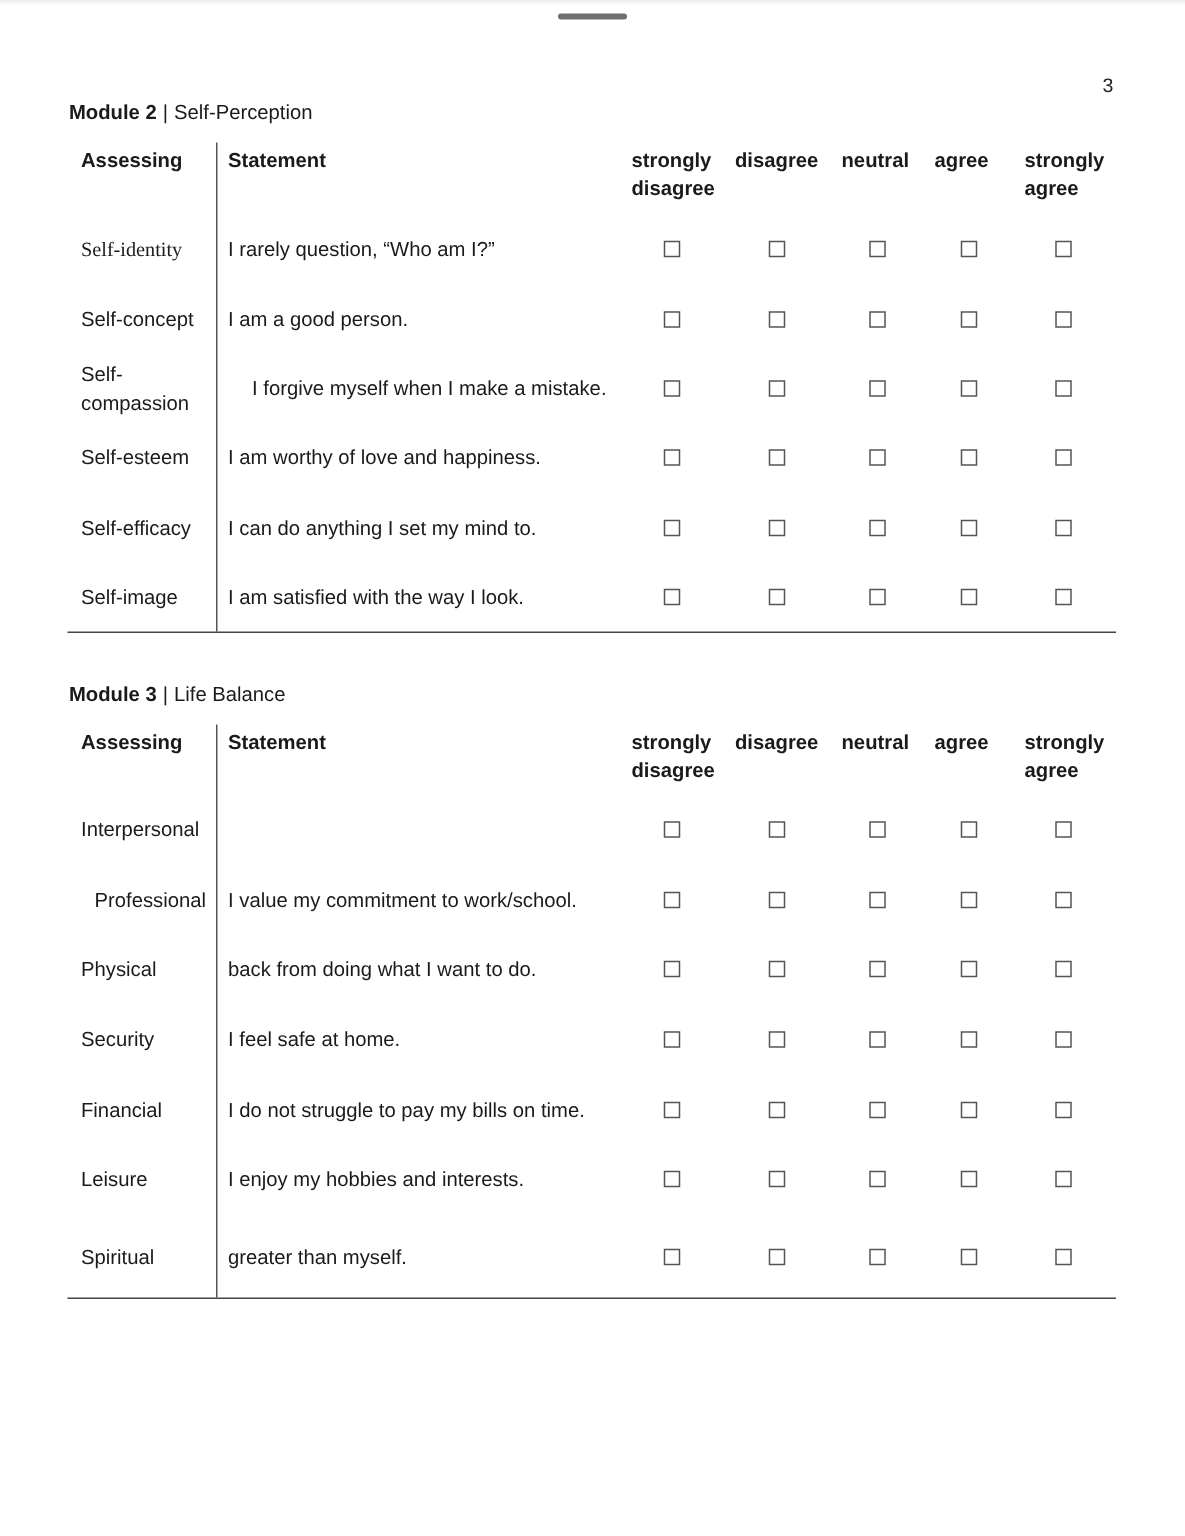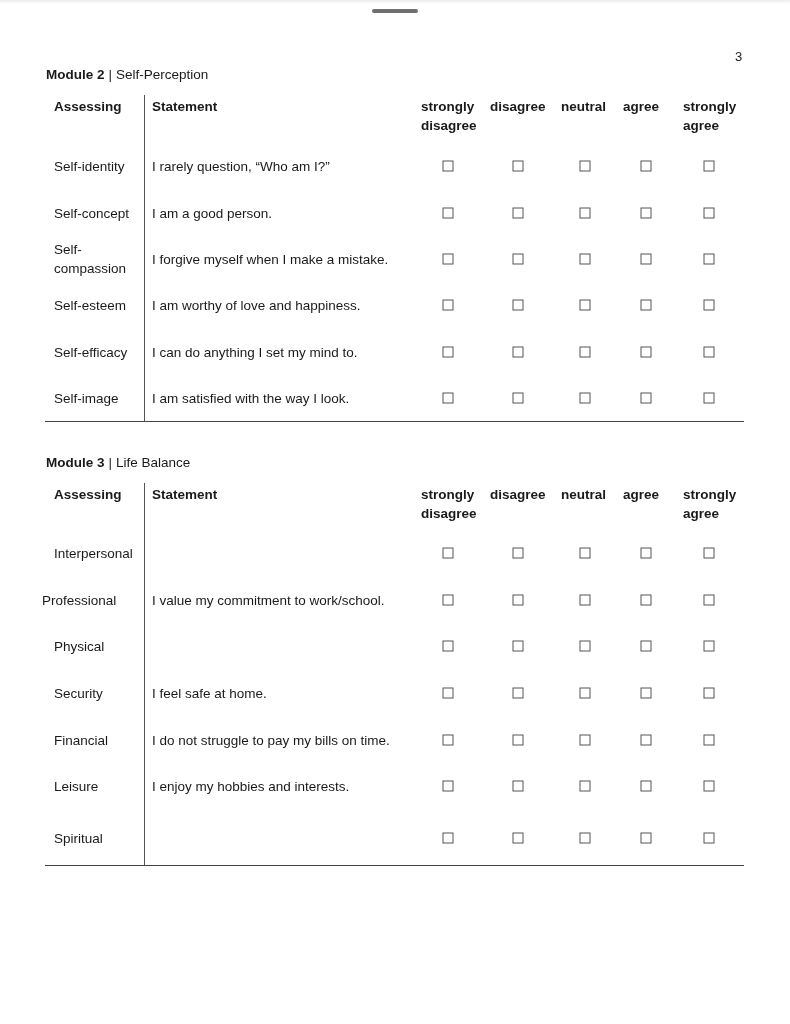--- a/index.html
+++ b/index.html
@@ -49,21 +49,21 @@
       <div class="hdr" style="left: 623px; top: 97px;">
         <div>agree</div>
       </div>
       <div class="hdr" style="left: 683px; top: 97px;">
         <div>strongly</div>
         <div>agree</div>
       </div>
       <div class="vline" style="top: 95px; height: 326px;"></div>
       <div class="hline" style="top: 421px;"></div>
       <div>
-        <div class="cell" style="left: 54px; top: 166px;">
+        <div class="cell" style="left: 54px; top: 166px; font-family: Liberation Serif, serif;">
           <div>Self-identity</div>
         </div>
         <div class="cell" style="left: 152px; top: 166px;">
           <div>I rarely question, “Who am I?”</div>
         </div>
         <div class="cb" style="left: 448px; top: 166px;"></div>
         <div class="cb" style="left: 518px; top: 166px;"></div>
         <div class="cb" style="left: 585px; top: 166px;"></div>
         <div class="cb" style="left: 646px; top: 166px;"></div>
         <div class="cb" style="left: 709px; top: 166px;"></div>
@@ -79,21 +79,21 @@
         <div class="cb" style="left: 518px; top: 213px;"></div>
         <div class="cb" style="left: 585px; top: 213px;"></div>
         <div class="cb" style="left: 646px; top: 213px;"></div>
         <div class="cb" style="left: 709px; top: 213px;"></div>
       </div>
       <div>
         <div class="cell" style="left: 54px; top: 259px;">
           <div>Self-</div>
           <div>compassion</div>
         </div>
-        <div class="cell" style="left: 152px; top: 259px;">
+        <div class="cell" style="left: 168px; top: 259px;">
           <div>I forgive myself when I make a mistake.</div>
         </div>
         <div class="cb" style="left: 448px; top: 259px;"></div>
         <div class="cb" style="left: 518px; top: 259px;"></div>
         <div class="cb" style="left: 585px; top: 259px;"></div>
         <div class="cb" style="left: 646px; top: 259px;"></div>
         <div class="cb" style="left: 709px; top: 259px;"></div>
       </div>
       <div>
         <div class="cell" style="left: 54px; top: 305px;">
@@ -164,37 +164,38 @@
         </div>
         <div class="cell" style="left: 152px; top: 553px;">
         </div>
         <div class="cb" style="left: 448px; top: 553px;"></div>
         <div class="cb" style="left: 518px; top: 553px;"></div>
         <div class="cb" style="left: 585px; top: 553px;"></div>
         <div class="cb" style="left: 646px; top: 553px;"></div>
         <div class="cb" style="left: 709px; top: 553px;"></div>
       </div>
       <div>
-        <div class="cell" style="left: 42px; top: 600px;">
+        <div class="cell" style="left: 63px; top: 600px;">
           <div>Professional</div>
         </div>
         <div class="cell" style="left: 152px; top: 600px;">
           <div>I value my commitment to work/school.</div>
         </div>
         <div class="cb" style="left: 448px; top: 600px;"></div>
         <div class="cb" style="left: 518px; top: 600px;"></div>
         <div class="cb" style="left: 585px; top: 600px;"></div>
         <div class="cb" style="left: 646px; top: 600px;"></div>
         <div class="cb" style="left: 709px; top: 600px;"></div>
       </div>
       <div>
         <div class="cell" style="left: 54px; top: 646px;">
           <div>Physical</div>
         </div>
         <div class="cell" style="left: 152px; top: 646px;">
+          <div>back from doing what I want to do.</div>
         </div>
         <div class="cb" style="left: 448px; top: 646px;"></div>
         <div class="cb" style="left: 518px; top: 646px;"></div>
         <div class="cb" style="left: 585px; top: 646px;"></div>
         <div class="cb" style="left: 646px; top: 646px;"></div>
         <div class="cb" style="left: 709px; top: 646px;"></div>
       </div>
       <div>
         <div class="cell" style="left: 54px; top: 693px;">
           <div>Security</div>
@@ -232,20 +233,21 @@
         <div class="cb" style="left: 518px; top: 786px;"></div>
         <div class="cb" style="left: 585px; top: 786px;"></div>
         <div class="cb" style="left: 646px; top: 786px;"></div>
         <div class="cb" style="left: 709px; top: 786px;"></div>
       </div>
       <div>
         <div class="cell" style="left: 54px; top: 838px;">
           <div>Spiritual</div>
         </div>
         <div class="cell" style="left: 152px; top: 838px;">
+          <div>greater than myself.</div>
         </div>
         <div class="cb" style="left: 448px; top: 838px;"></div>
         <div class="cb" style="left: 518px; top: 838px;"></div>
         <div class="cb" style="left: 585px; top: 838px;"></div>
         <div class="cb" style="left: 646px; top: 838px;"></div>
         <div class="cb" style="left: 709px; top: 838px;"></div>
       </div>
     </div>
   </div>
 

